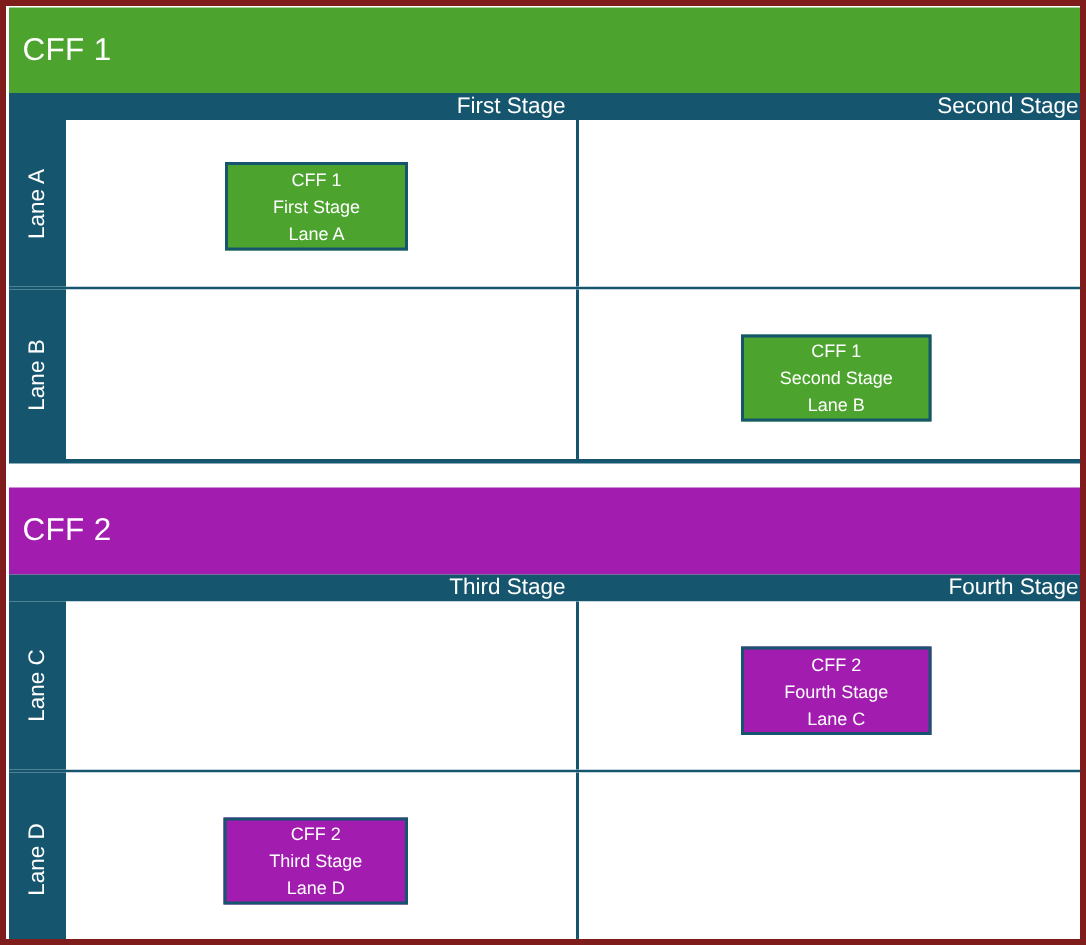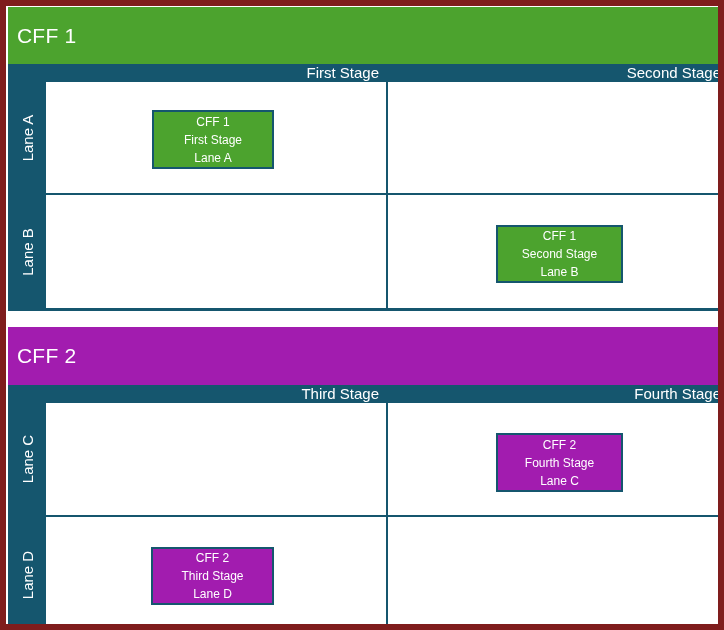--- a/index.html
+++ b/index.html
@@ -6,21 +6,21 @@
     margin: 0;
     padding: 0;
     background: #ffffff;
     font-family: "Liberation Sans", sans-serif;
   }
   .canvas {
     position: relative;
     width: 724px;
     height: 630px;
     background: #ffffff;
-    border: 6px solid #7f1d1d;
+    border: 4px solid #7f1d1d;
     box-sizing: border-box;
     overflow: hidden;
   }
   .pool {
     position: absolute;
     left: 2px;
     width: 720px;
   }
   .pool-1 { top: 1px; }
   .pool-2 { top: 321px; }

